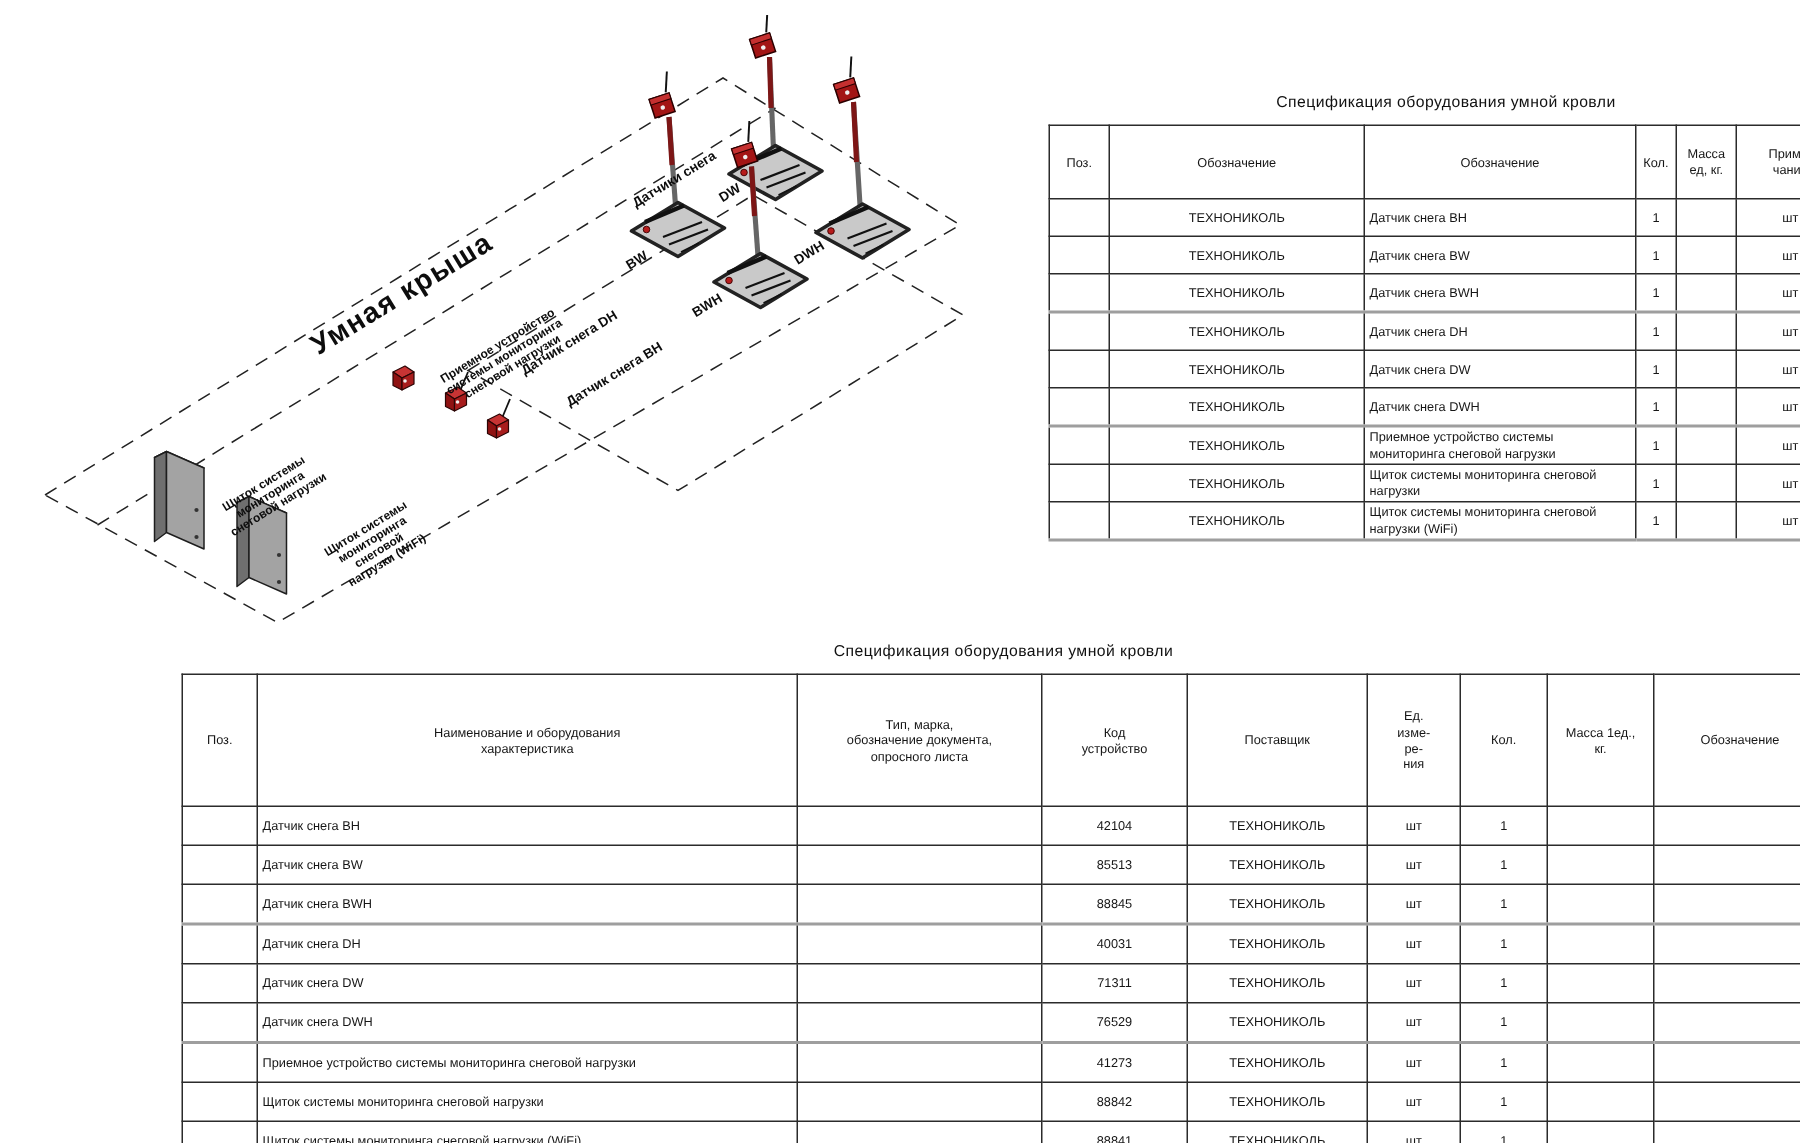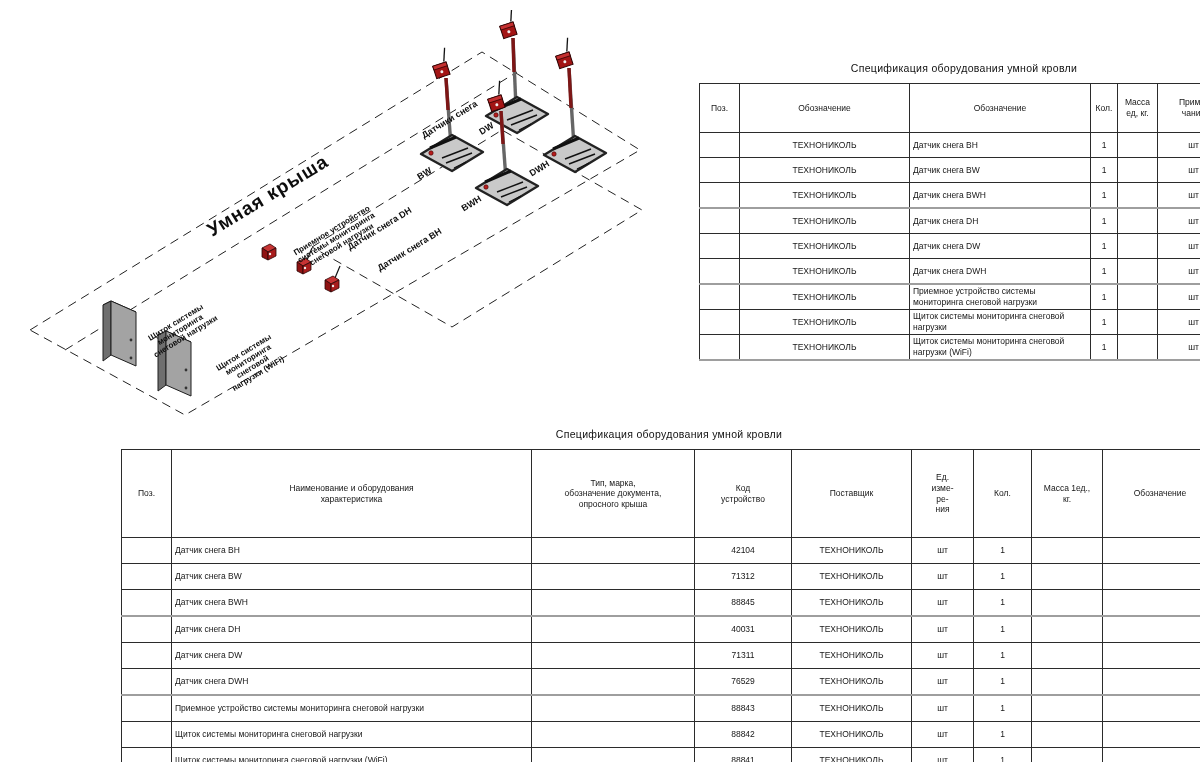--- a/index.html
+++ b/index.html
@@ -262,21 +262,21 @@
         <col style="width:71px">
         <col style="width:115px">
     </colgroup>
   <thead>
         <tr>
           <th>Поз.</th>
           <th>Наименование и оборудования
 характеристика</th>
           <th>Тип, марка,
 обозначение документа,
-опросного крыша</th>
+опросного листа</th>
           <th>Код
 устройство</th>
           <th>Поставщик</th>
           <th>Ед.
 изме-
 ре-
 ния</th>
           <th>Кол.</th>
           <th>Масса 1ед.,
 кг.</th>
@@ -292,21 +292,21 @@
           <td>ТЕХНОНИКОЛЬ</td>
           <td>шт</td>
           <td>1</td>
           <td></td>
           <td></td>
         </tr>
         <tr>
           <td></td>
           <td>Датчик снега BW</td>
           <td></td>
-          <td>71312</td>
+          <td>85513</td>
           <td>ТЕХНОНИКОЛЬ</td>
           <td>шт</td>
           <td>1</td>
           <td></td>
           <td></td>
         </tr>
         <tr>
           <td></td>
           <td>Датчик снега BWH</td>
           <td></td>
@@ -347,21 +347,21 @@
           <td>ТЕХНОНИКОЛЬ</td>
           <td>шт</td>
           <td>1</td>
           <td></td>
           <td></td>
         </tr>
         <tr>
           <td></td>
           <td>Приемное устройство системы мониторинга снеговой нагрузки</td>
           <td></td>
-          <td>88843</td>
+          <td>41273</td>
           <td>ТЕХНОНИКОЛЬ</td>
           <td>шт</td>
           <td>1</td>
           <td></td>
           <td></td>
         </tr>
         <tr>
           <td></td>
           <td>Щиток системы мониторинга снеговой нагрузки</td>
           <td></td>

